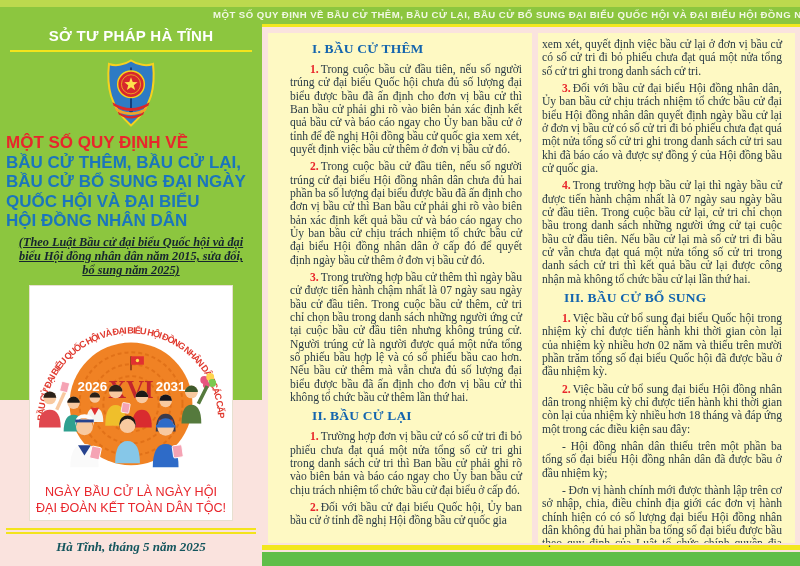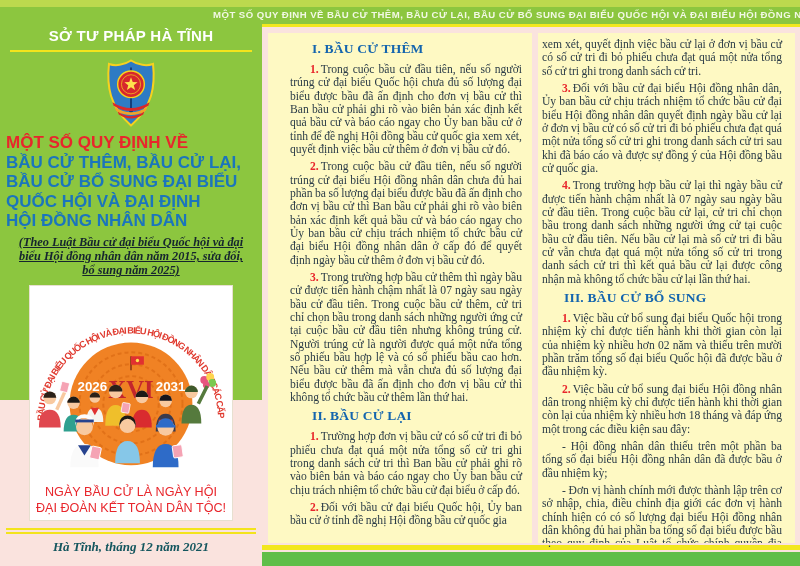--- a/index.html
+++ b/index.html
@@ -66,22 +66,22 @@
       <path d="M22,84 Q50,102 78,84 L76,90 Q50,106 24,90 Z" fill="#F0A32A"></path>
       <path d="M27,92 Q50,108 73,92 L71,97 Q50,111 29,97 Z" fill="#D7272D"></path>
       <circle cx="50" cy="45" r="23" fill="#D7272D" stroke="#F7D11E" stroke-width="2.5"></circle>
       <circle cx="50" cy="45" r="16.5" fill="none" stroke="#F7D11E" stroke-width="1.2"></circle>
       <polygon fill="#FFE14D" points="50,33 52.94,40.95 61.41,41.29 54.76,46.55 57.05,54.71 50,50 42.95,54.71 45.24,46.55 38.59,41.29 47.06,40.95"></polygon>
     </svg>
 
     <div class="sb-title">
       <div class="t-red">MỘT SỐ QUY ĐỊNH VỀ</div>
       <div class="t-blue">BẦU CỬ THÊM, BẦU CỬ LẠI,</div>
-      <div class="t-blue">BẦU CỬ BỔ SUNG ĐẠI BIỂU</div>
-      <div class="t-blue">QUỐC HỘI VÀ ĐẠI ĐỊNH</div>
+      <div class="t-blue">BẦU CỬ BỔ SUNG ĐẠI NGÀY</div>
+      <div class="t-blue">QUỐC HỘI VÀ ĐẠI BIỂU</div>
       <div class="t-blue">HỘI ĐỒNG NHÂN DÂN</div>
     </div>
     <div class="sb-sub">(Theo Luật Bầu cử đại biểu Quốc hội và đại biểu Hội đồng nhân dân năm 2015, sửa đổi, bổ sung năm 2025)</div>
 
     <div class="poster">
       <svg width="202" height="198" viewBox="0 0 204 198">
         <defs>
             <path id="arc" d="M 14 135 A 88 88 0 0 1 190 135"></path>
           </defs>
 
@@ -179,21 +179,21 @@
           </g>
         </g>
       </svg>
       <div class="slogan">
         <div>NGÀY BẦU CỬ LÀ NGÀY HỘI</div>
         <div>ĐẠI ĐOÀN KẾT TOÀN DÂN TỘC!</div>
       </div>
     </div>
 
     <div class="sb-sep"></div>
-    <div class="sb-footer">Hà Tĩnh, tháng 12 năm 2021</div>
+    <div class="sb-footer">Hà Tĩnh, tháng 5 năm 2025</div>
   </div>
 
   <div class="topbar">
     <span>MỘT SỐ QUY ĐỊNH VỀ BẦU CỬ THÊM, BẦU CỬ LẠI, BẦU CỬ BỔ SUNG ĐẠI BIỂU QUỐC HỘI VÀ ĐẠI BIỂU HỘI ĐỒNG NHÂN DÂN</span>
   </div>
   <div class="topstrip"></div>
   <div class="topline"></div>
 
   <div class="col col1">
     <h3>I. BẦU CỬ THÊM</h3>

